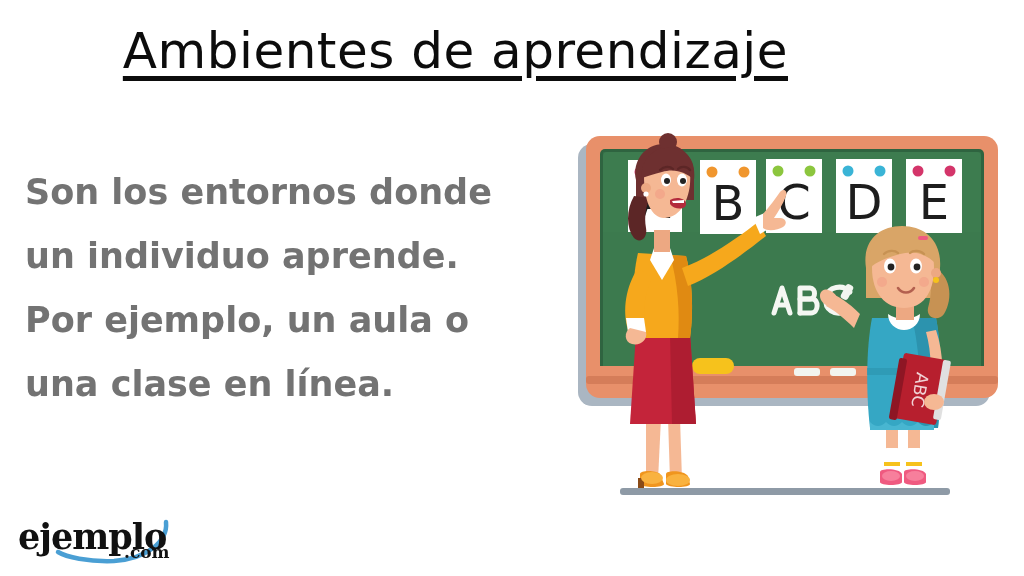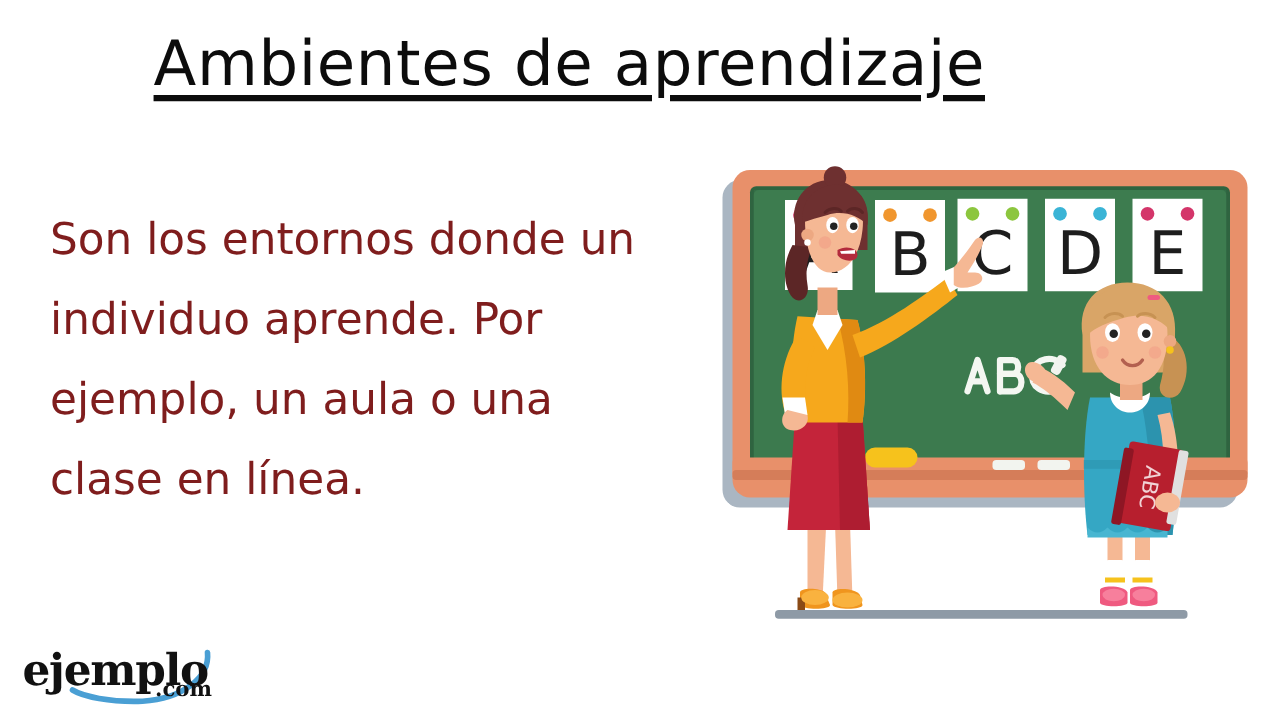--- a/index.html
+++ b/index.html
@@ -33,28 +33,28 @@
     text-decoration: underline;
     text-decoration-thickness: 5px;
     text-underline-offset: 8px;
     white-space: nowrap;
     text-align: right;
   }
 
   
   #body-text {
     position: absolute;
-    left: 40px;
+    left: 25px;
     top: 160px;
     width: 500px;
     font-family: "DejaVu Sans", sans-serif;
     font-size: 35px;
     line-height: 64px;
-    font-weight: 400;
-    color: #7f1d1d;
+    font-weight: 700;
+    color: #737373;
   }
 
   
   #logo {
     position: absolute;
     left: 18px;
     top: 512px;
     width: 170px;
     height: 56px;
   }

